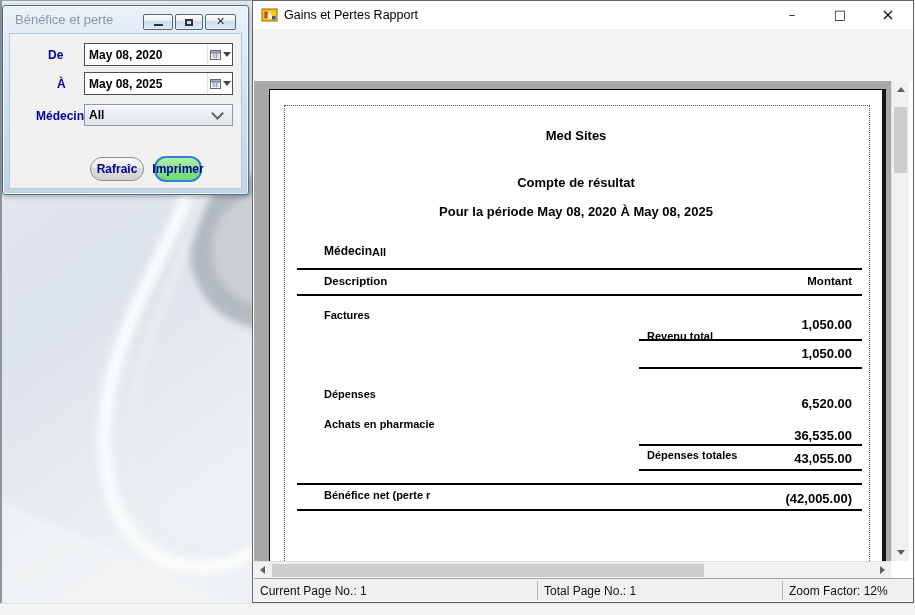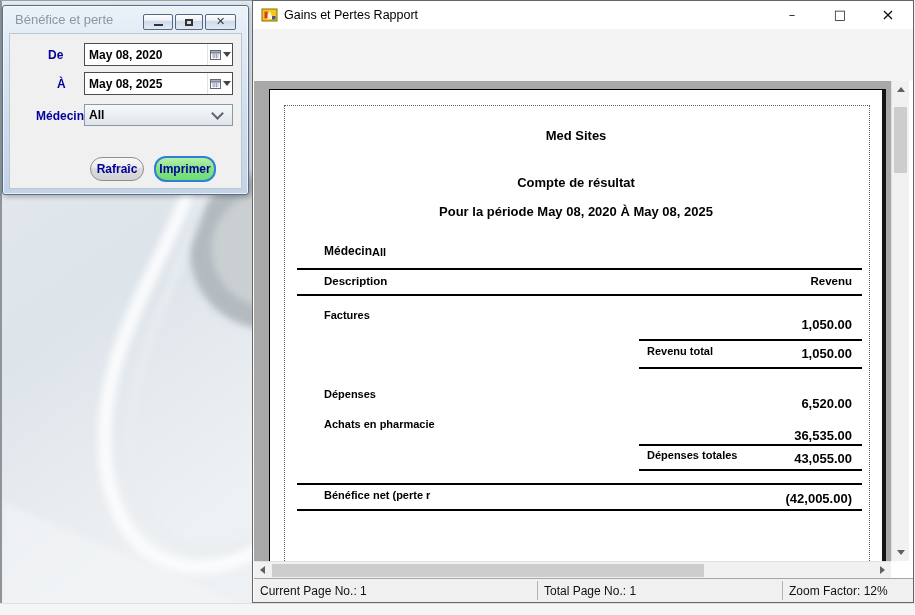--- a/index.html
+++ b/index.html
@@ -155,21 +155,21 @@
 
     <div class="abs nlab" style="left:26px;top:75px;">Médecin</div>
     <div class="abs combo" style="left:74px;top:70px;width:149px;height:22px;">
       <span class="val">All</span>
       <span class="chev"></span>
     </div>
 
     <div class="abs pbtn btn-gray" style="left:80px;top:123px;width:54px;height:24px;">
       <span>Rafraîc</span>
     </div>
-    <div class="abs pbtn btn-green" style="left:144px;top:122px;width:62px;height:26px;">
+    <div class="abs pbtn btn-green" style="left:144px;top:122px;width:48px;height:26px;">
       <span>Imprimer</span>
     </div>
   </div>
 </div>
 
 <div class="abs crw">
 
   <div class="abs titlebar">
     <svg class="abs" style="left:8px;top:6px;" width="17" height="16">
       <rect x="1" y="2" width="15" height="12" fill="#f5c71d" stroke="#8a6d00"></rect>
@@ -299,28 +299,28 @@
 
       <div class="rc center" style="top:85px;">Compte de résultat</div>
       <div class="rc center" style="top:38px;">Med Sites</div>
       <div class="rc center" style="top:114px;">Pour la période May 08, 2020 À May 08, 2025</div>
 
       <div class="rc" style="left:54px;top:154px;font-size:12px;">Médecin</div>
       <div class="rc body11" style="left:102px;top:156px;">All</div>
       <div class="rline" style="left:27px;top:178px;width:565px;height:2px;"></div>
 
       <div class="rc" style="left:54px;top:185px;font-size:11.5px;">Description</div>
-      <div class="amt" style="top:185px;font-size:11.5px;">Revenu</div>
+      <div class="amt" style="top:185px;font-size:11.5px;">Montant</div>
       <div class="rline" style="left:27px;top:204px;width:565px;height:2px;"></div>
 
       <div class="rc body11" style="left:54px;top:219px;">Factures</div>
       <div class="amt" style="top:227px;">1,050.00</div>
 
       <div class="rline" style="left:369px;top:249px;width:223px;height:1.5px;"></div>
-      <div class="rc body11" style="left:377px;top:255px;">Revenu total</div>
+      <div class="rc body11" style="left:377px;top:240px;">Revenu total</div>
       <div class="amt" style="top:256px;">1,050.00</div>
       <div class="rline" style="left:369px;top:277px;width:223px;height:1.5px;"></div>
 
       <div class="rc body11" style="left:54px;top:298px;">Dépenses</div>
       <div class="amt" style="top:306px;">6,520.00</div>
 
       <div class="rc body11" style="left:54px;top:328px;">Achats en pharmacie</div>
       <div class="amt" style="top:338px;">36,535.00</div>
 
       <div class="rline" style="left:369px;top:354px;width:223px;height:1.5px;"></div>

